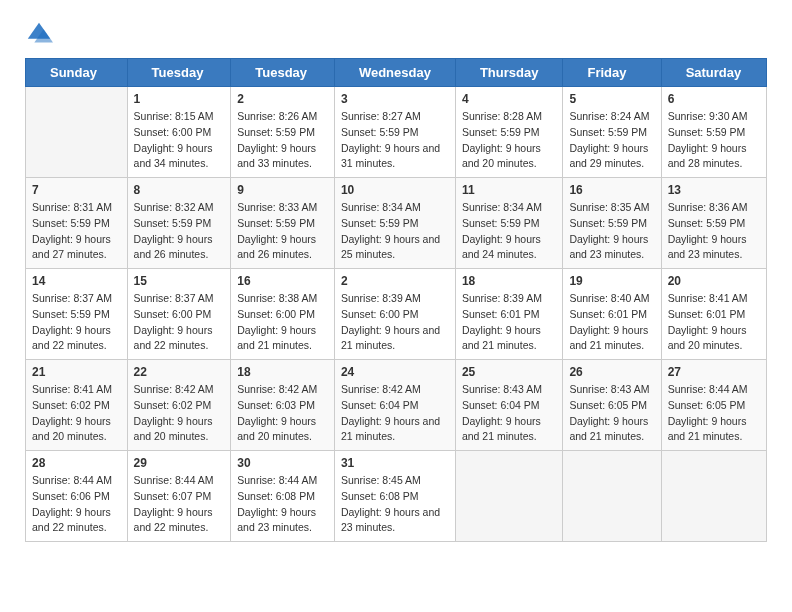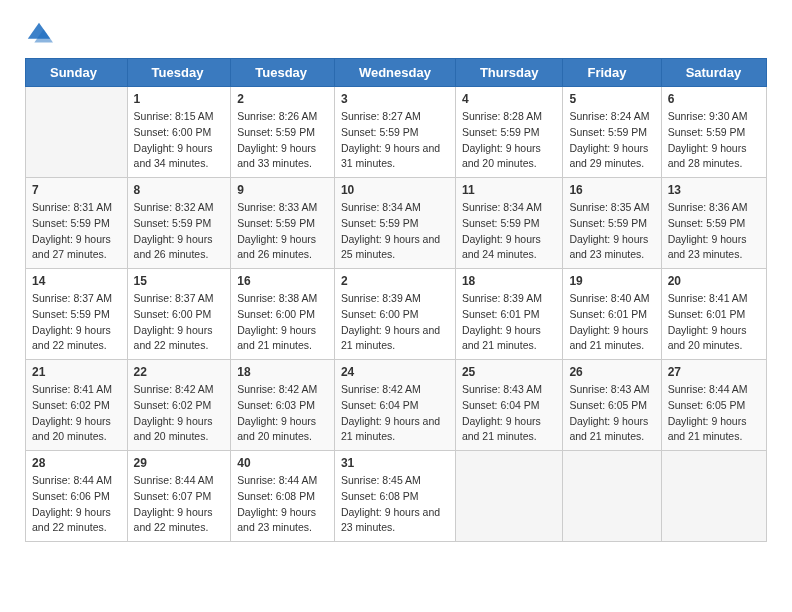--- a/index.html
+++ b/index.html
@@ -353,21 +353,21 @@
         </td>
         <td>
           <span class="day-number">29</span>
         <div class="day-info">
           <span>Sunrise: 8:44 AM</span><br>
           <span>Sunset: 6:07 PM</span><br>
           <span>Daylight: 9 hours and 22 minutes.</span>
         </div>
         </td>
         <td>
-          <span class="day-number">40</span>
+          <span class="day-number">30</span>
         <div class="day-info">
           <span>Sunrise: 8:44 AM</span><br>
           <span>Sunset: 6:08 PM</span><br>
           <span>Daylight: 9 hours and 23 minutes.</span>
         </div>
         </td>
         <td>
           <span class="day-number">31</span>
         <div class="day-info">
           <span>Sunrise: 8:45 AM</span><br>

